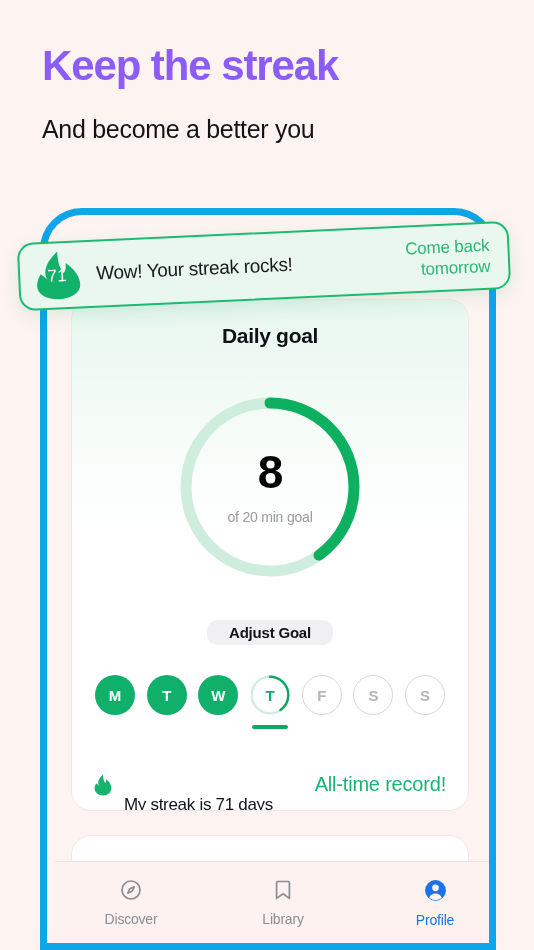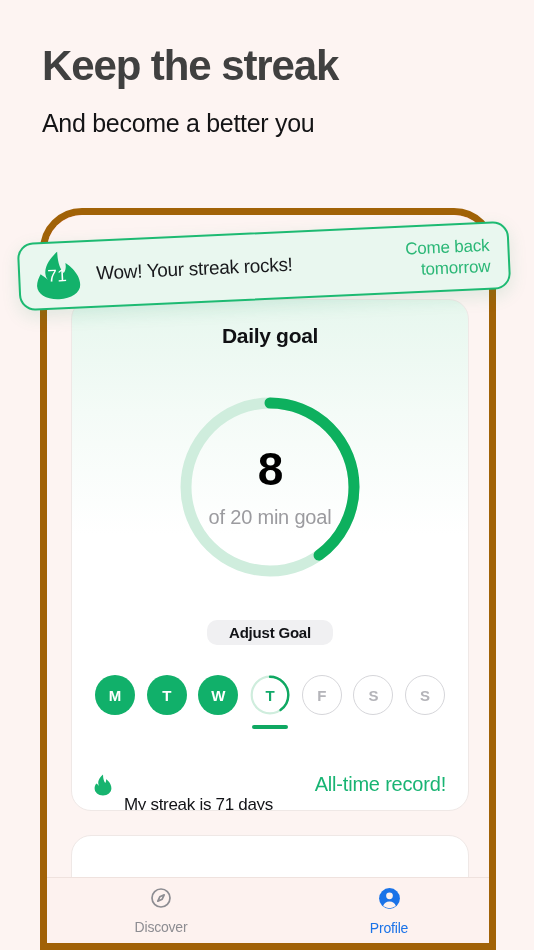--- a/index.html
+++ b/index.html
@@ -7,32 +7,32 @@
     width:534px; height:950px;
     font-family:"Liberation Sans", sans-serif;
     overflow:hidden;
   }
   body { background:#FDF4F2; position:relative; }
 
   
   .promo-header { position:absolute; left:42px; top:44px; width:460px; }
   .promo-title {
     font-size:42px; font-weight:700; letter-spacing:-1.1px;
-    color:#404040; line-height:1.05; white-space:nowrap;
+    color:#8b5cf6; line-height:1.05; white-space:nowrap;
   }
   .promo-subtitle {
-    margin-top:20px; font-size:25px; font-weight:400;
+    margin-top:26px; font-size:25px; font-weight:400;
     color:#141416; letter-spacing:-0.3px; line-height:1.2;
   }
 
   
   .phone-frame {
     position:absolute; left:40px; top:208px;
     width:456px; height:742px;
-    border:7px solid #a16207;
+    border:7px solid #0ea5e9;
     border-radius:42px 42px 0 0;
     background:#fca5a5;
     overflow:hidden;
   }
   .phone-screen {
     position:absolute; inset:0;
     background:#FDF4F2;
     padding:0 18px;
     overflow:hidden;
   }
@@ -58,21 +58,21 @@
   }
   .ring-wrap svg { display:block; transform:rotate(-90deg); }
   .ring-center {
     position:absolute; left:0; right:0; top:50%;
     transform:translateY(-50%); text-align:center;
   }
   .ring-value {
     font-size:46px; font-weight:700; color:#000; letter-spacing:-1px; line-height:1;
   }
   .ring-sub {
-    margin-top:14px; font-size:20px; color:#9B9B9F; letter-spacing:-0.2px;
+    margin-top:14px; font-size:14px; color:#9B9B9F; letter-spacing:-0.2px;
   }
 
   .adjust-row { text-align:center; margin-top:38px; }
   .adjust-btn {
     display:inline-block; padding:4px 22px;
     background:#F0F0F2; border:none; border-radius:10px;
     font-family:Liberation Sans, sans-serif; font-size:15px; font-weight:700;
     color:#111216; letter-spacing:-0.2px; cursor:pointer;
   }
 
@@ -121,21 +121,21 @@
     background:#FFFFFF; border:1px solid #EFE8E6;
     border-radius:20px; overflow:hidden;
   }
   .progress-title {
     text-align:center; margin-top:36px;
     font-size:24px; font-weight:700; color:#0B0B0C; letter-spacing:-0.4px;
   }
 
   
   .bottom-nav {
-    position:absolute; left:0; bottom:0; width:456px; height:66px;
+    position:absolute; left:8px; bottom:0; width:456px; height:82px;
     background:#FDF2EF; border-top:1px solid #EFE2DE;
     display:flex; align-items:center;
   }
   .nav-item {
     flex:1; display:flex; flex-direction:column;
     align-items:center; justify-content:center; gap:5px; cursor:pointer;
   }
   .nav-label {
     font-size:14px; font-weight:400; color:#8D8D92; letter-spacing:-0.2px;
   }
@@ -243,20 +243,26 @@
 
   </div>
 
   <div class="bottom-nav" id="bottom-nav">
       <div class="nav-item">
         <span><svg width="24" height="24" viewBox="0 0 24 24" fill="none" stroke="#8D8D92" stroke-width="1.7">
             <circle cx="12" cy="12" r="9"></circle>
             <path d="M15.2 8.8l-2 4.4-4.4 2 2-4.4z" stroke-linejoin="round"></path>
           </svg></span>
         <span class="nav-label">Discover</span>
+      </div>
+      <div class="nav-item">
+        <span><svg width="24" height="24" viewBox="0 0 24 24" fill="none" stroke="#8D8D92" stroke-width="1.7">
+            <path d="M6.5 3.5h11a.9.9 0 0 1 .9.9v16l-6.4-4.6-6.4 4.6v-16a.9.9 0 0 1 .9-.9z" stroke-linejoin="round"></path>
+          </svg></span>
+        <span class="nav-label">Library</span>
       </div>
       <div class="nav-item active">
         <span><svg width="25" height="25" viewBox="0 0 24 24">
             <circle cx="12" cy="12" r="10" fill="#1A73E8"></circle>
             <circle cx="12" cy="9.4" r="3.2" fill="#FDF2EF"></circle>
             <path d="M5.9 19.3a6.4 6.4 0 0 1 12.2 0 10 10 0 0 1-12.2 0z" fill="#FDF2EF"></path>
           </svg></span>
         <span class="nav-label">Profile</span>
       </div>
     </div>

